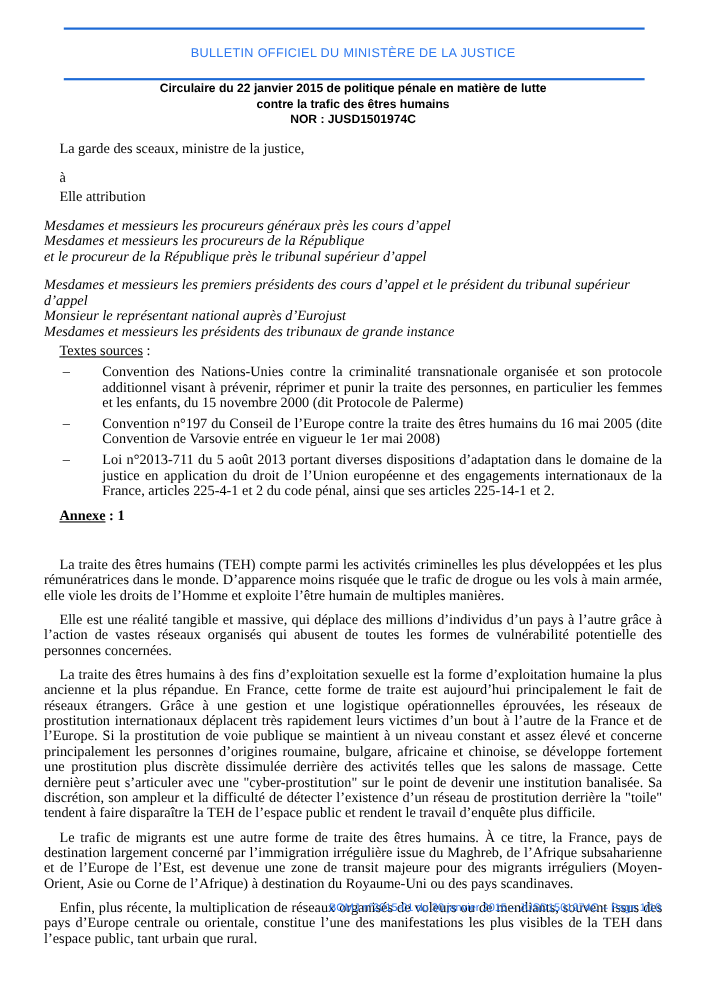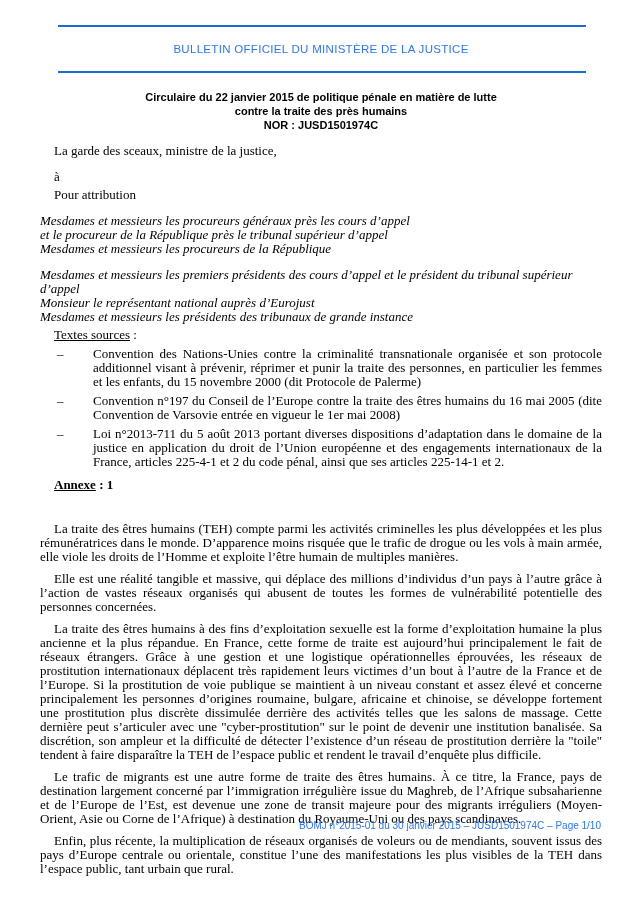--- a/index.html
+++ b/index.html
@@ -23,21 +23,21 @@
   }
   .masthead {
     height: 44px; line-height: 44px;
     text-align: center;
     font-family: "Liberation Sans", "DejaVu Sans", sans-serif;
     font-size: 11.5px;
     letter-spacing: 0.3px;
     color: #2d78f0;
   }
   .doc-title {
-    margin-top: 17px;
+    margin-top: 1px;
     text-align: center;
     font-family: "Liberation Sans", "DejaVu Sans", sans-serif;
     font-weight: bold;
     font-size: 11px;
     line-height: 14px;
     color: #000;
   }
   .txt { font-size: 13px; line-height: 14px; margin: 0; }
   .indent { text-indent: 14px; }
   .salutation { margin: 12px 0 12px 0; }
@@ -74,32 +74,32 @@
 <body>
 
 <div class="page">
 
   <div class="rule"></div>
   <div class="masthead">BULLETIN OFFICIEL DU MINISTÈRE DE LA JUSTICE</div>
   <div class="rule"></div>
 
   <div class="doc-title">
     <div>Circulaire du 22 janvier 2015 de politique pénale en matière de lutte</div>
-    <div>contre la traite des près humains</div>
+    <div>contre la trafic des êtres humains</div>
     <div>NOR : JUSD1501974C</div>
   </div>
 
   <p class="txt indent salutation">La garde des sceaux, ministre de la justice,</p>
   <p class="txt indent to-line">à</p>
 
-  <p class="txt indent label-line">Pour attribution</p>
+  <p class="txt indent label-line">Elle attribution</p>
   <div class="txt recipients">
     <div>Mesdames et messieurs les procureurs généraux près les cours d’appel</div>
+    <div>Mesdames et messieurs les procureurs de la République</div>
     <div>et le procureur de la République près le tribunal supérieur d’appel</div>
-    <div>Mesdames et messieurs les procureurs de la République</div>
   </div>
 
   <div class="txt recipients">
     <div>Mesdames et messieurs les premiers présidents des cours d’appel et le président du tribunal supérieur d’appel</div>
     <div>Monsieur le représentant national auprès d’Eurojust</div>
     <div>Mesdames et messieurs les présidents des tribunaux de grande instance</div>
   </div>
 
   <p class="txt indent sources-label"><span class="u">Textes sources</span><span> :</span></p>
 

